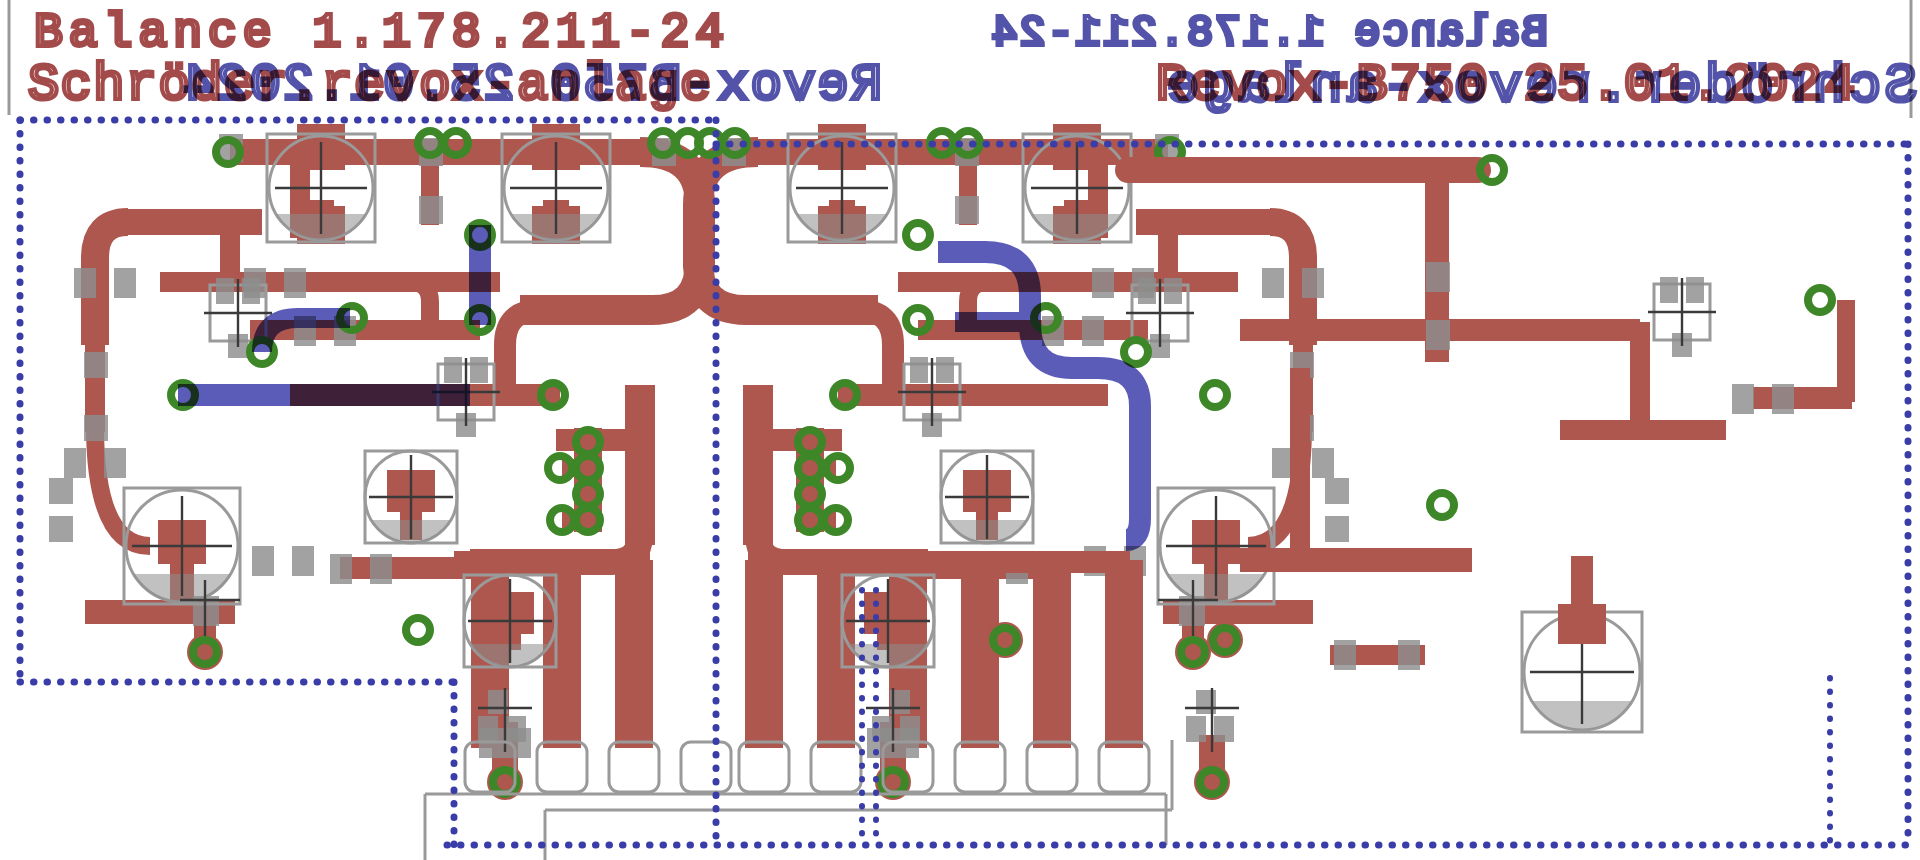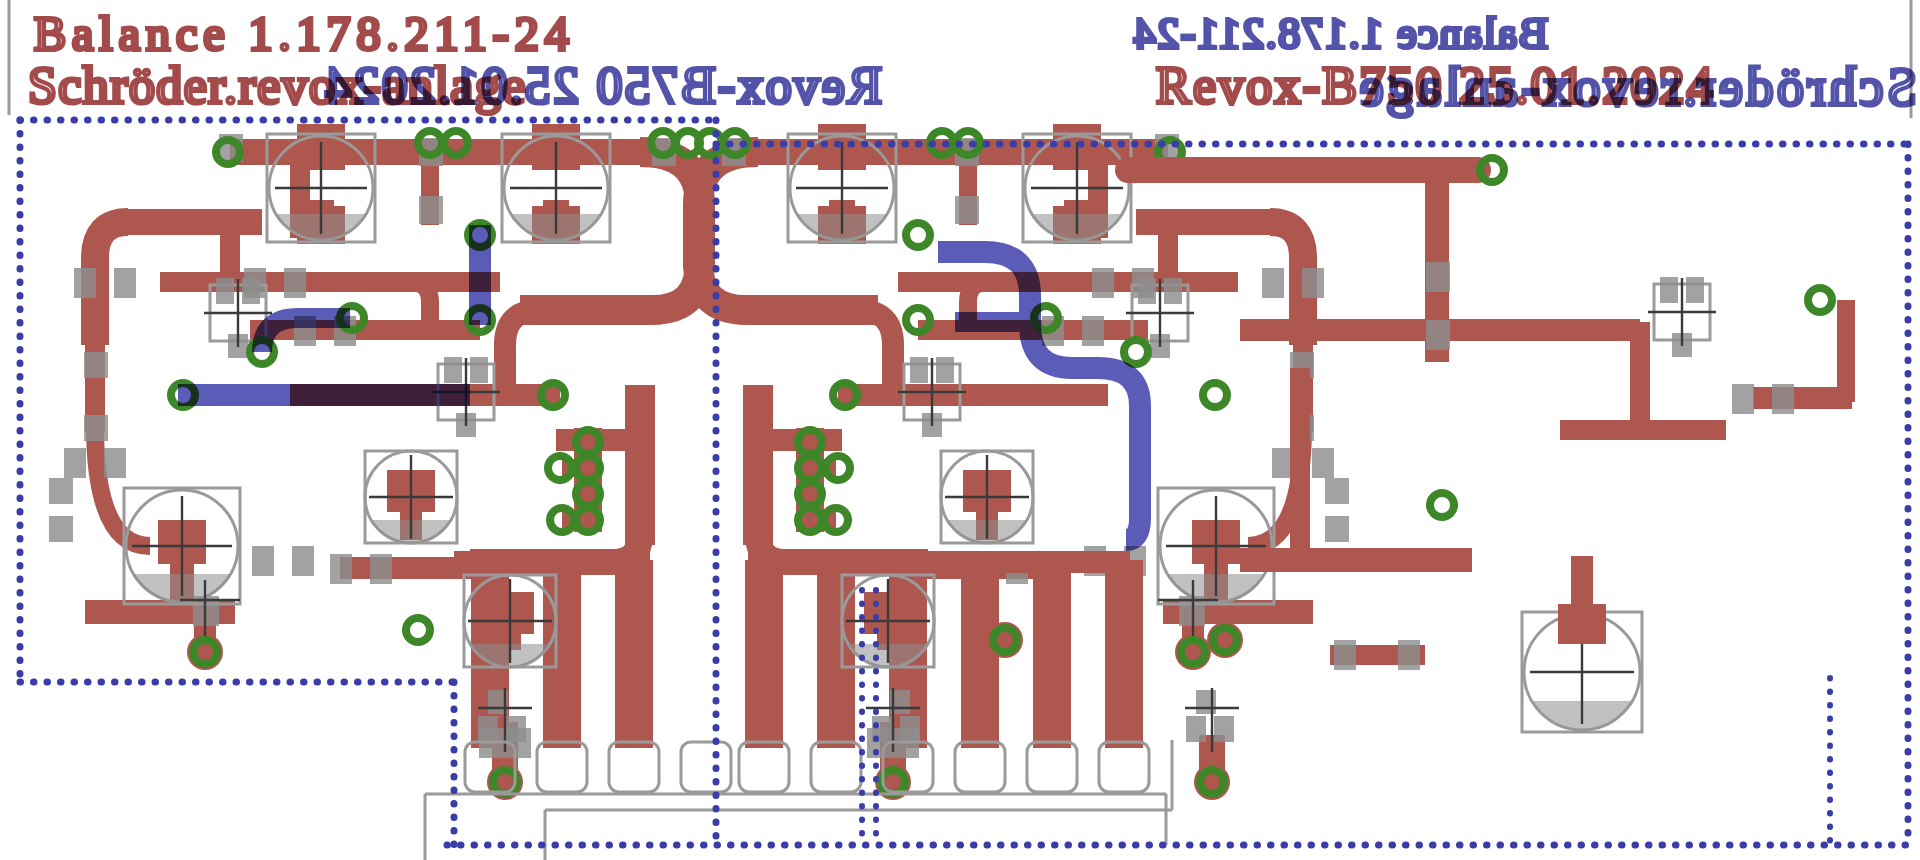--- a/index.html
+++ b/index.html
@@ -1,17 +1,17 @@
 <!DOCTYPE html>
 <html><head>
 <meta charset="utf-8">
 <style>
   html,body{margin:0;padding:0;background:#fff;}
   .stage{position:relative;width:1920px;height:860px;background:#fff;overflow:hidden;
-         font-family:Liberation Serif, serif;}
+         font-family:Liberation Mono, monospace;}
   svg{position:absolute;left:0;top:0;}
   .pcb-text{position:absolute;line-height:1.08;white-space:pre;color:transparent;
             mix-blend-mode:multiply;letter-spacing:2px;}
   .t-red{-webkit-text-stroke:4.2px #a34b4b;}
   .t-blue{-webkit-text-stroke:4.2px #5253a9;}
   .mirror{transform:scaleX(-1);}
   .copper-red{stroke:#ae574e;fill:none;stroke-linejoin:round;}
   .copper-blue{stroke:#5b5cb8;fill:none;stroke-linejoin:round;mix-blend-mode:multiply;}
   .silk{stroke:#9a9a9a;fill:none;stroke-width:3;}
   .cross{stroke:#3a3a3a;stroke-width:2.4;}

